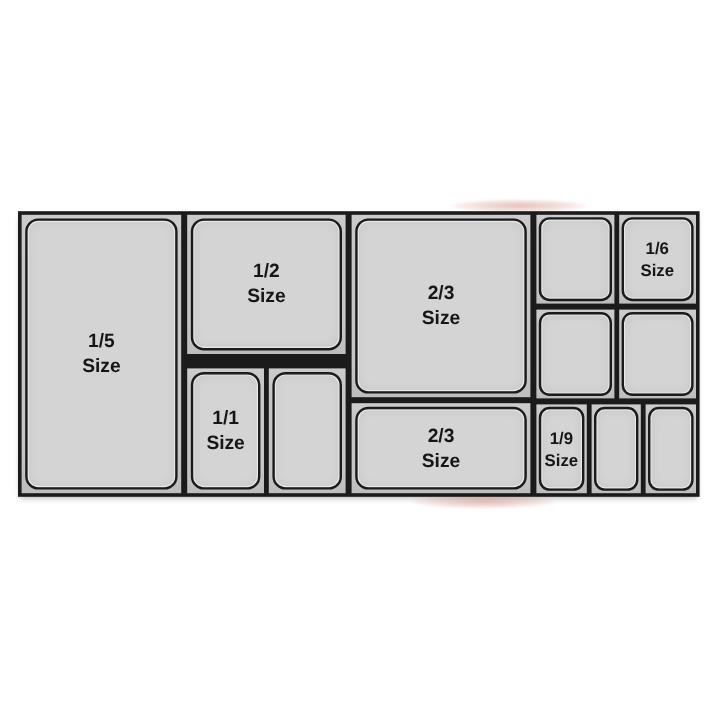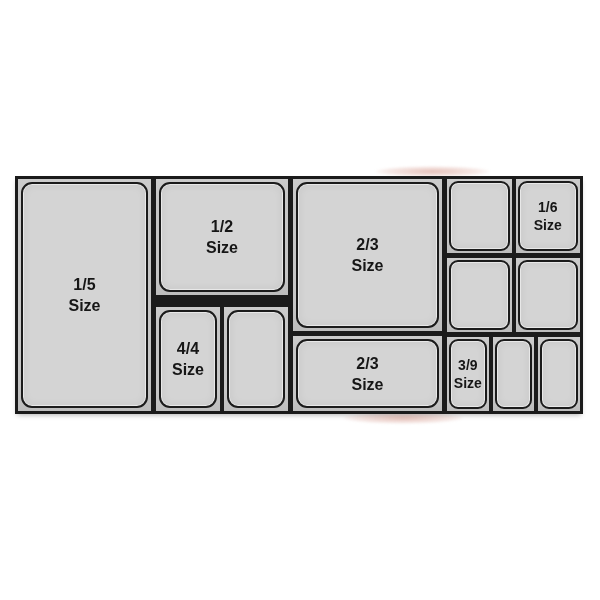--- a/index.html
+++ b/index.html
@@ -115,21 +115,21 @@
           <div class="label">
             <span>1/2</span>
             <span>Size</span>
           </div>
         </div>
       </div>
       <div class="row">
         <div class="cell">
           <div class="pan">
             <div class="label">
-              <span>4/4</span>
+              <span>1/1</span>
               <span>Size</span>
             </div>
           </div>
         </div>
         <div class="cell">
           <div class="pan"></div>
         </div>
       </div>
     </div>
 
@@ -171,21 +171,21 @@
           <div class="pan small"></div>
         </div>
         <div class="cell">
           <div class="pan small"></div>
         </div>
       </div>
       <div class="row">
         <div class="cell">
           <div class="pan small">
             <div class="label">
-              <span>3/9</span>
+              <span>1/9</span>
               <span>Size</span>
             </div>
           </div>
         </div>
         <div class="cell">
           <div class="pan small"></div>
         </div>
         <div class="cell">
           <div class="pan small"></div>
         </div>

